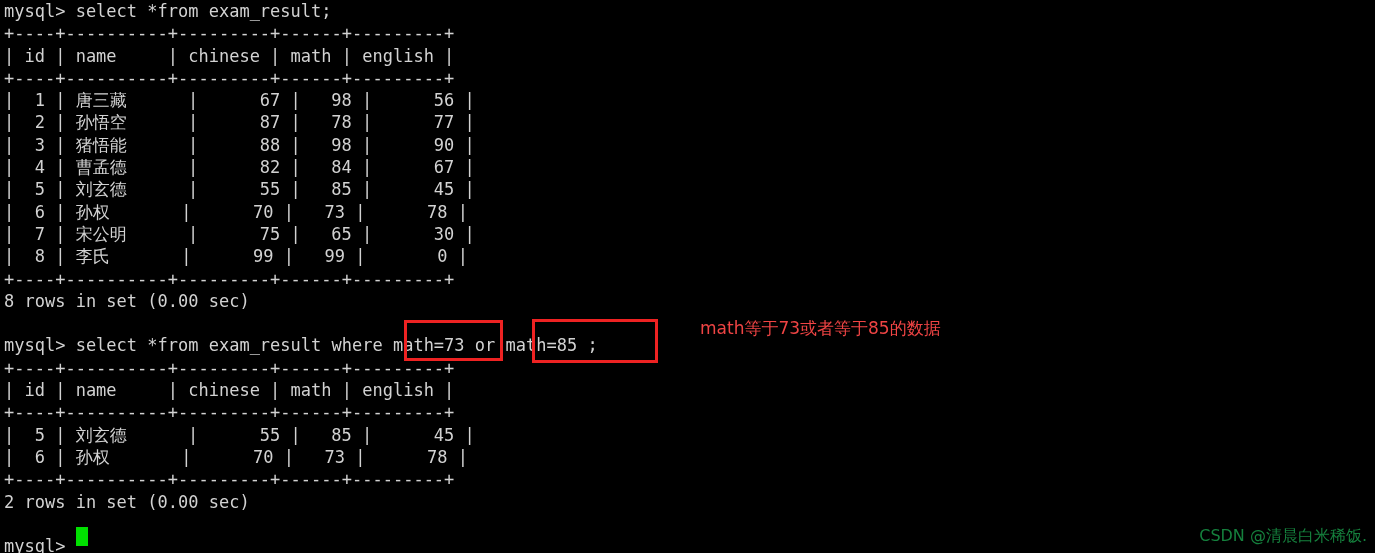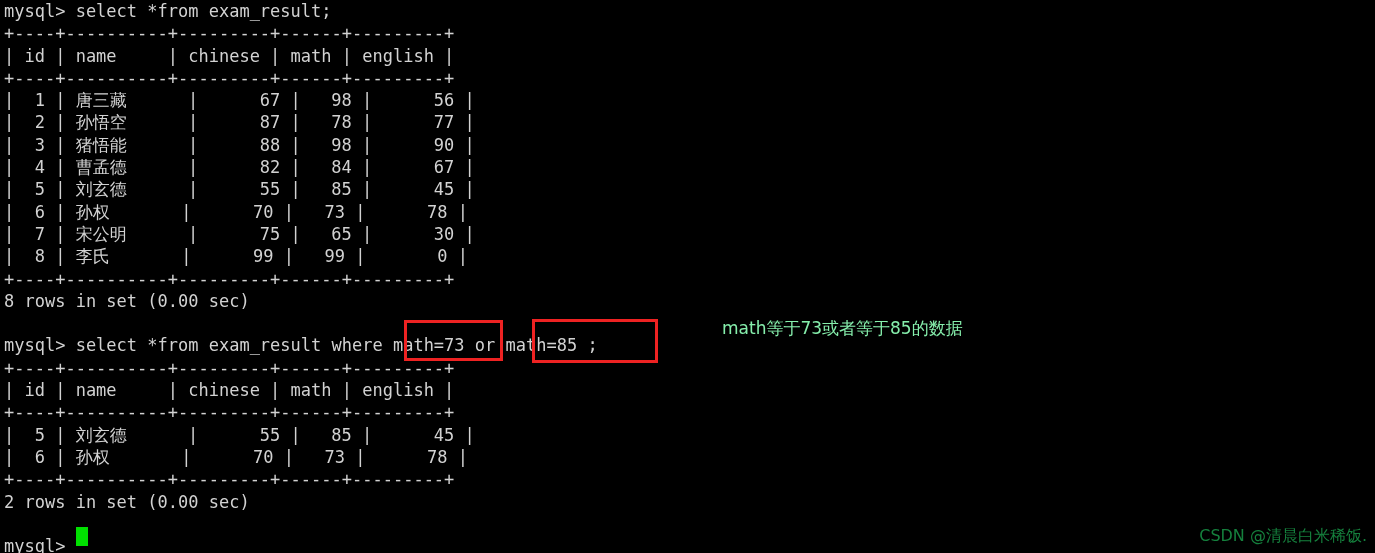--- a/index.html
+++ b/index.html
@@ -50,26 +50,26 @@
     box-sizing: border-box;
     background: transparent;
     pointer-events: none;
   }
   #hl-box-1 { left: 404px; top: 320px; width: 99px;  height: 41px; }
   #hl-box-2 { left: 532px; top: 319px; width: 126px; height: 44px; }
 
   
   #annotation {
     position: absolute;
-    left: 722px;
+    left: 700px;
     top: 318px;
     font-family: "DejaVu Sans", "Liberation Sans", sans-serif;
     font-size: 17px;
     line-height: 20px;
-    color: #86efac;
+    color: #ef4444;
     white-space: pre;
   }
 
   
   #watermark {
     position: absolute;
     right: 8px;
     bottom: 6px;
     font-family: "DejaVu Sans", "Liberation Sans", sans-serif;
     font-size: 16px;

